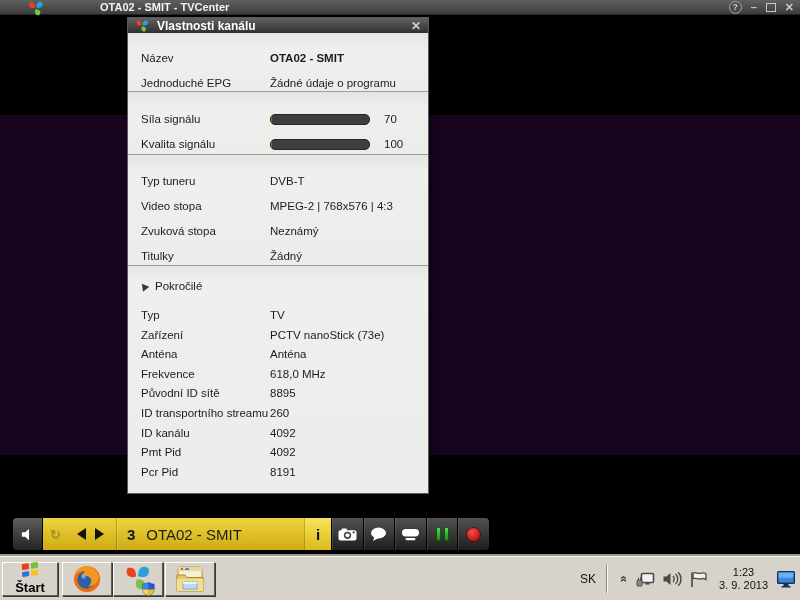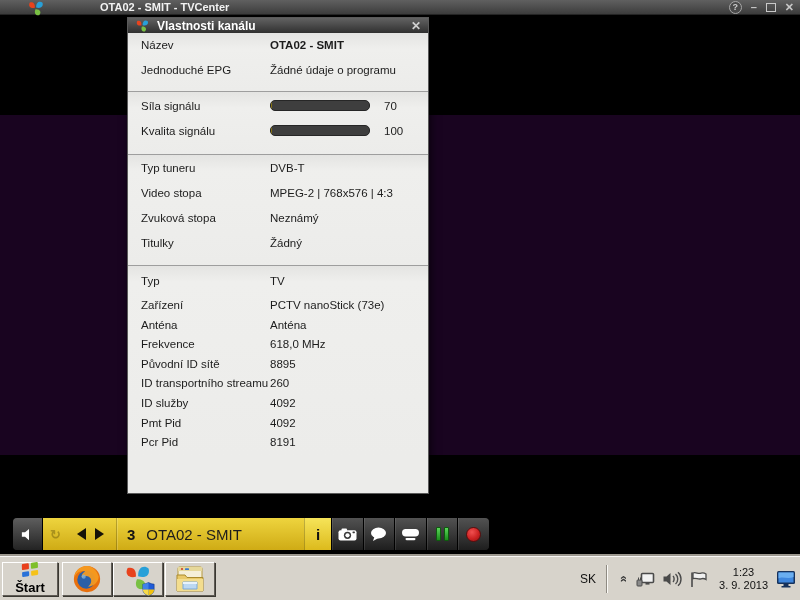--- a/index.html
+++ b/index.html
@@ -27,21 +27,21 @@
   
   #dialog { position:absolute; left:127px; top:17px; width:302px; height:477px;
     background:#ececea; z-index:20; border:1px solid #5a5a5a; box-shadow:2px 3px 8px rgba(0,0,0,.6); }
   #dlg-header { height:15px; background:linear-gradient(#626262,#303030);
     display:flex; align-items:center; padding:0 7px; }
   #dlg-header .logo { width:14px; height:14px; }
   #dlg-header .dlg-title { margin-left:8px; font-size:12px; font-weight:bold; color:#fff; flex:1; }
   #dlg-header .dlg-close { color:#cfcfcf; font-size:12px; font-weight:bold; cursor:default; }
   .sec { border-top:1px solid #9e9e9e; background:linear-gradient(#e4e4e2, #efefed 16px, #ececea); }
   .sec.first { border-top:none; }
-  .row { display:flex; align-items:flex-start; height:25px; padding:0 13px; font-size:11.5px; color:#1c1c1c; }
+  .row { display:flex; align-items:flex-end; height:25px; padding:0 13px; font-size:11.5px; color:#1c1c1c; }
   .row .lbl { width:129px; flex:none; white-space:nowrap; }
   .row .val { flex:1; white-space:nowrap; }
   .row .val.bold { font-weight:bold; }
   .sec.pad { padding-top:6px; padding-bottom:2px; }
   .bar-track { width:100px; height:11px; background:#3e3e3e; border:1px solid #262626;
     border-radius:5px; overflow:hidden; flex:none; }
   .bar-fill { height:100%; background:linear-gradient(#f6de4e,#d9b81e); border-radius:4px;
     border-right:1px solid #8a7512; }
   .bar-num { margin-left:14px; font-size:11.5px; color:#1c1c1c; }
   .adv-header { display:flex; align-items:center; height:22px; padding:0 12px; font-size:11.5px; color:#1c1c1c; }
@@ -183,20 +183,24 @@
         <span class="lbl">Zvuková stopa</span>
         <span class="val">Neznámý</span>
       </div>
       <div class="row">
         <span class="lbl">Titulky</span>
         <span class="val">Žádný</span>
       </div>
     </div>
 
     <div class="sec pad" style="padding-top:9px;padding-bottom:0;">
+      <div class="adv-header">
+        <span class="adv-tri"></span>
+        <span>Pokročilé</span>
+      </div>
       <div class="row tight" style="height:24px;">
         <span class="lbl">Typ</span>
         <span class="val">TV</span>
       </div>
       <div class="row tight">
         <span class="lbl">Zařízení</span>
         <span class="val">PCTV nanoStick (73e)</span>
       </div>
       <div class="row tight">
         <span class="lbl">Anténa</span>
@@ -208,21 +212,21 @@
       </div>
       <div class="row tight">
         <span class="lbl">Původní ID sítě</span>
         <span class="val">8895</span>
       </div>
       <div class="row tight">
         <span class="lbl">ID transportního streamu</span>
         <span class="val">260</span>
       </div>
       <div class="row tight">
-        <span class="lbl">ID služby</span>
+        <span class="lbl">ID kanálu</span>
         <span class="val">4092</span>
       </div>
       <div class="row tight">
         <span class="lbl">Pmt Pid</span>
         <span class="val">4092</span>
       </div>
       <div class="row tight">
         <span class="lbl">Pcr Pid</span>
         <span class="val">8191</span>
       </div>

